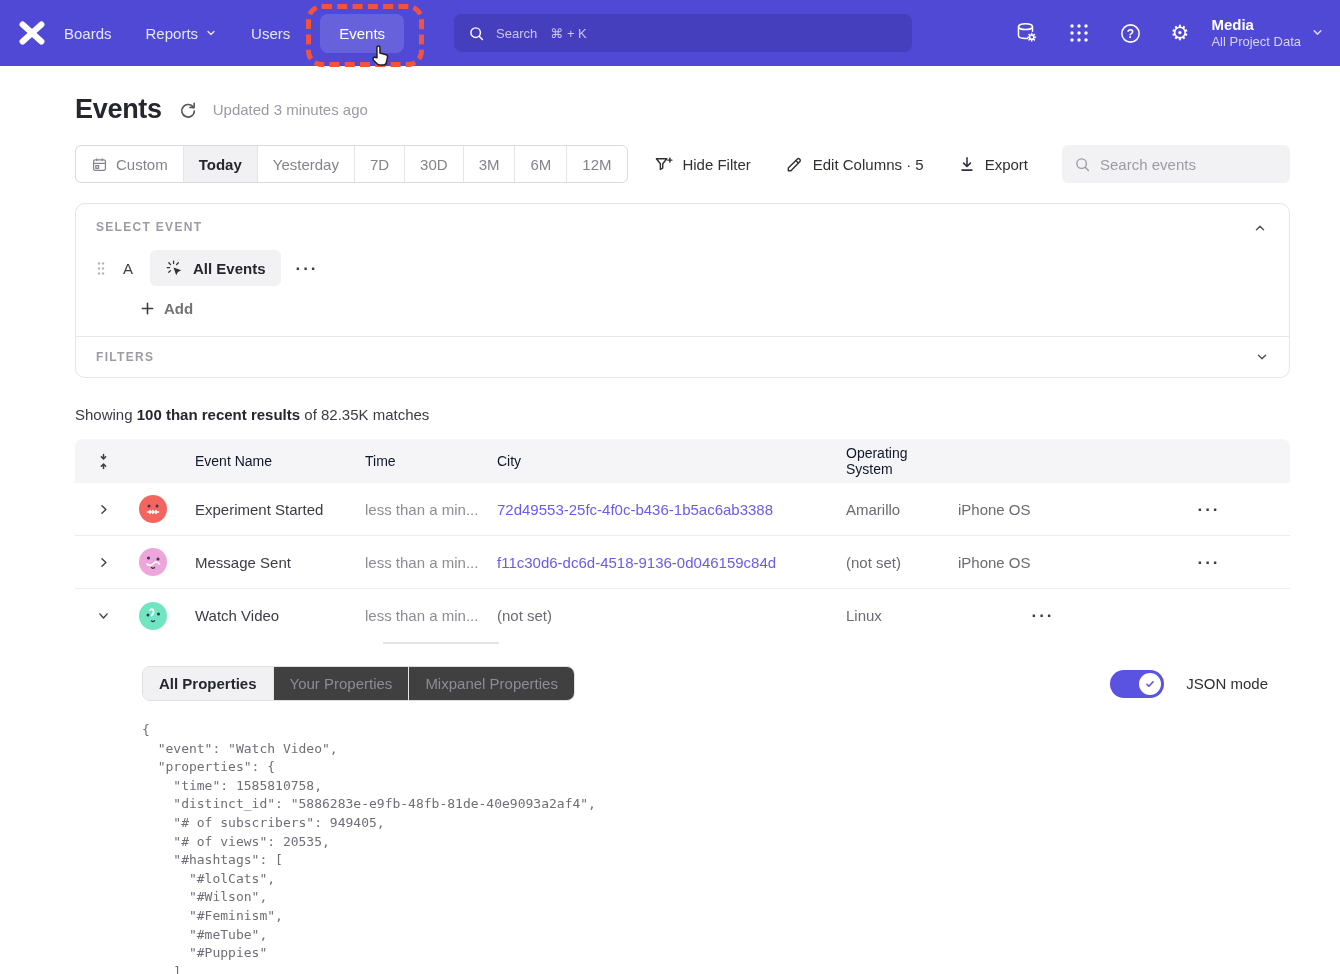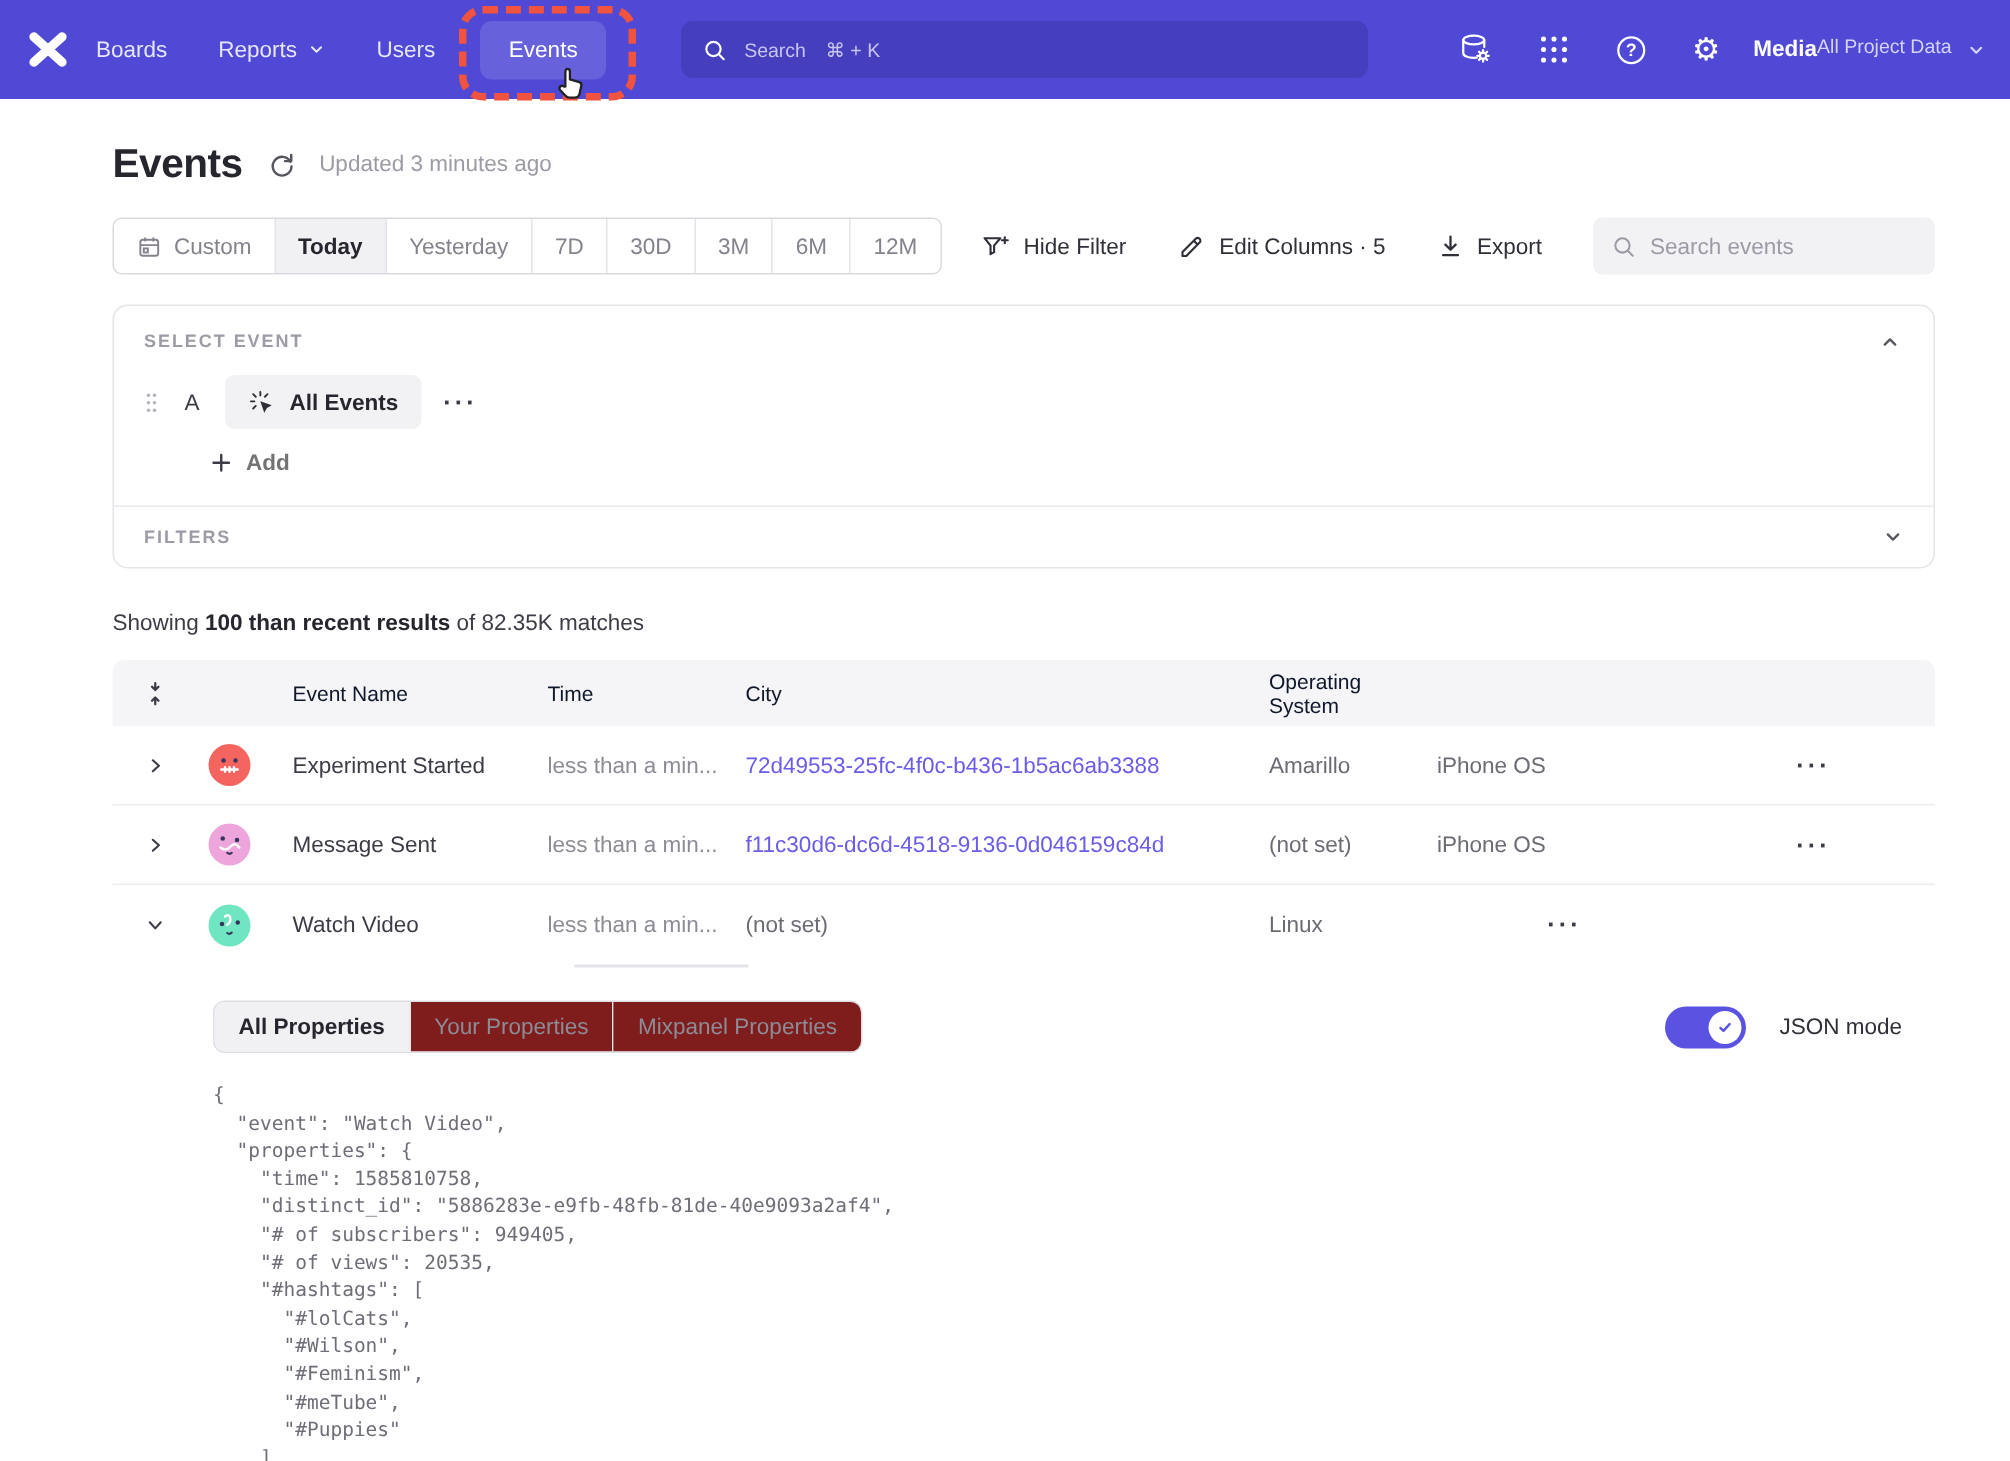--- a/index.html
+++ b/index.html
@@ -18,21 +18,21 @@
     border:5px dashed #F0533F; border-radius:16px; pointer-events:none; z-index:20; }
   .cursor-overlay { position:absolute; left:48px; top:28px; z-index:21; }
   .nav-search { margin-left:50px; width:458px; height:38px; background:#453EBD; border-radius:8px;
     display:flex; align-items:center; gap:11px; padding:0 14px; color:#C9C5F0; font-size:13px; }
   .nav-search .shortcut { margin-left:2px; }
   .nav-spacer { flex:1; }
   .nav-icons { display:flex; align-items:center; gap:29px; margin-right:22px; }
   .nav-icon { display:flex; align-items:center; justify-content:center; cursor:pointer; }
   .gear-char { font-size:21px; color:#fff; font-family:"DejaVu Sans", sans-serif; line-height:1; }
   .project-switcher { display:flex; align-items:center; gap:10px; cursor:pointer; }
-  .project-text { display:flex; flex-direction:row; line-height:1.3; }
+  .project-text { display:flex; flex-direction:column; line-height:1.3; }
   .project-name { color:#fff; font-size:15px; font-weight:700; }
   .project-scope { color:#D6D3F5; font-size:13px; }
 
   
   .main { padding:0 50px 0 75px; }
   .title-row { margin-top:28px; display:flex; align-items:center; gap:16px; }
   .page-title { font-size:27px; font-weight:700; color:#26262E; letter-spacing:-0.3px; }
   .updated { color:#9B9BA5; font-size:15px; }
 
   .filter-row { margin-top:20px; display:flex; justify-content:space-between; align-items:center; }
@@ -78,21 +78,21 @@
   .time-cell { color:#8C8C96; }
   .id-link { color:#6A5CE8; cursor:pointer; }
   .dim-cell { color:#6B6B74; }
   .expander { cursor:pointer; display:flex; justify-content:center; }
 
   
   .detail { position:relative; padding:24px 22px 0 67px; }
   .time-underline { position:absolute; top:0; left:308px; width:116px; height:2px; background:#E3E3E8; }
   .detail-head { display:flex; justify-content:space-between; align-items:center; }
   .tabs { display:flex; border:1px solid #DEDEE4; border-radius:8px; overflow:hidden; }
-  .tab { padding:8px 16px; font-size:15px; color:#8C8C96; background:#7f1d1d; border-right:1px solid #E4E4E9; cursor:pointer; }
+  .tab { padding:8px 16px; font-size:15px; color:#8C8C96; background:#404040; border-right:1px solid #E4E4E9; cursor:pointer; }
   .tab:last-child { border-right:none; }
   .tab.active { background:#F1F1F3; color:#26262E; font-weight:700; }
   .json-toggle-wrap { display:flex; align-items:center; gap:22px; }
   .toggle { width:54px; height:28px; border-radius:14px; background:#5A52E0; position:relative; cursor:pointer; }
   .knob { position:absolute; right:3px; top:3px; width:22px; height:22px; border-radius:50%; background:#fff;
     display:flex; align-items:center; justify-content:center; }
   .json-label { font-size:15px; color:#2F2F38; }
   .json-pre { margin-top:20px; font-family:"DejaVu Sans Mono", monospace; font-size:13px;
     line-height:18.6px; color:#6E6E78; white-space:pre; }
 

